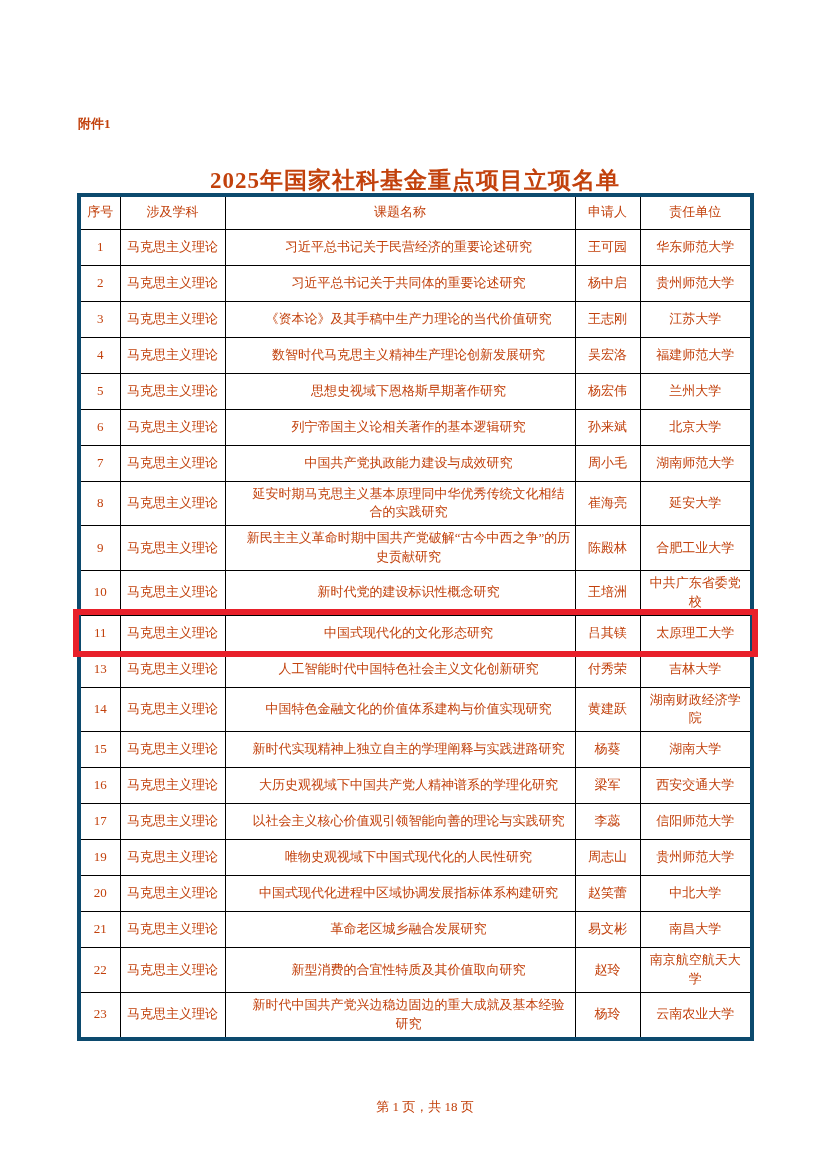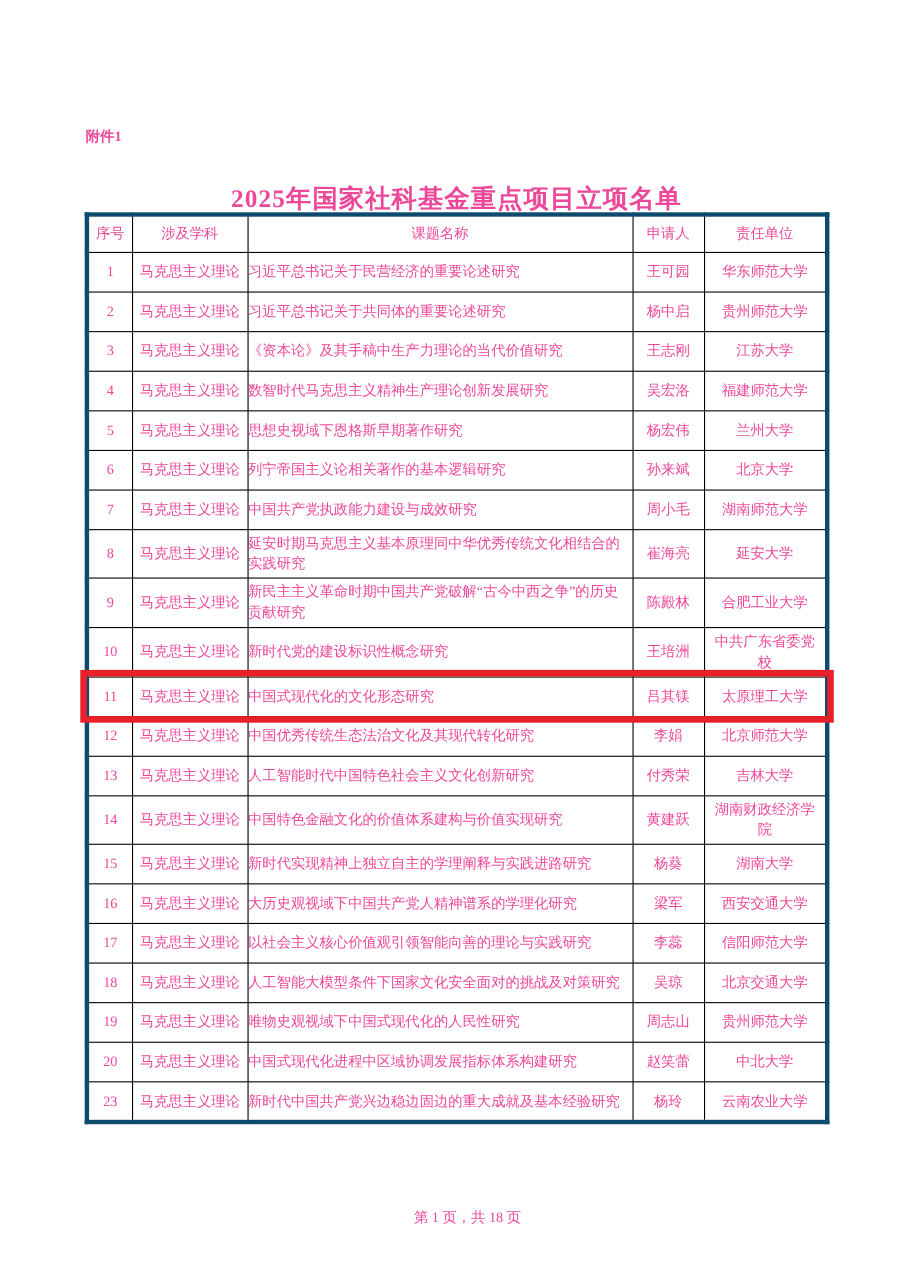--- a/index.html
+++ b/index.html
@@ -6,21 +6,21 @@
     margin: 0;
     padding: 0;
     background: #ffffff;
   }
   .page {
     position: relative;
     width: 826px;
     height: 1169px;
     background: #ffffff;
     font-family: "Liberation Serif", "DejaVu Serif", serif;
-    color: #ec4899;
+    color: #c2410c;
     overflow: hidden;
   }
   .attachment-label {
     position: absolute;
     left: 78px;
     top: 115px;
     font-size: 13px;
     font-weight: bold;
   }
   .doc-title {
@@ -50,22 +50,22 @@
     font-weight: normal;
     padding: 3px 4px;
     text-align: center;
     vertical-align: middle;
     line-height: 1.45;
     overflow: hidden;
   }
   table.projects thead tr { height: 34px; }
   table.projects tbody tr { height: 36px; }
   table.projects td.left {
-    text-align: left;
-    padding-left: 0;
+    text-align: center;
+    padding-left: 21px;
   }
   tr.highlight {
     outline: 6px solid var(--highlight-color, #e8202a);
     outline-offset: 0px;
   }
   .page-footer {
     position: absolute;
     left: 0;
     top: 1098px;
     width: 100%;
@@ -172,27 +172,20 @@
           <td>中共广东省委党校</td>
         </tr>
         <tr class="highlight">
           <td>11</td>
           <td>马克思主义理论</td>
           <td class="left">中国式现代化的文化形态研究</td>
           <td>吕其镁</td>
           <td>太原理工大学</td>
         </tr>
         <tr>
-          <td>12</td>
-          <td>马克思主义理论</td>
-          <td class="left">中国优秀传统生态法治文化及其现代转化研究</td>
-          <td>李娟</td>
-          <td>北京师范大学</td>
-        </tr>
-        <tr>
           <td>13</td>
           <td>马克思主义理论</td>
           <td class="left">人工智能时代中国特色社会主义文化创新研究</td>
           <td>付秀荣</td>
           <td>吉林大学</td>
         </tr>
         <tr>
           <td>14</td>
           <td>马克思主义理论</td>
           <td class="left">中国特色金融文化的价值体系建构与价值实现研究</td>
@@ -214,41 +207,48 @@
           <td>西安交通大学</td>
         </tr>
         <tr>
           <td>17</td>
           <td>马克思主义理论</td>
           <td class="left">以社会主义核心价值观引领智能向善的理论与实践研究</td>
           <td>李蕊</td>
           <td>信阳师范大学</td>
         </tr>
         <tr>
-          <td>18</td>
-          <td>马克思主义理论</td>
-          <td class="left">人工智能大模型条件下国家文化安全面对的挑战及对策研究</td>
-          <td>吴琼</td>
-          <td>北京交通大学</td>
-        </tr>
-        <tr>
           <td>19</td>
           <td>马克思主义理论</td>
           <td class="left">唯物史观视域下中国式现代化的人民性研究</td>
           <td>周志山</td>
           <td>贵州师范大学</td>
         </tr>
         <tr>
           <td>20</td>
           <td>马克思主义理论</td>
           <td class="left">中国式现代化进程中区域协调发展指标体系构建研究</td>
           <td>赵笑蕾</td>
           <td>中北大学</td>
         </tr>
         <tr>
+          <td>21</td>
+          <td>马克思主义理论</td>
+          <td class="left">革命老区城乡融合发展研究</td>
+          <td>易文彬</td>
+          <td>南昌大学</td>
+        </tr>
+        <tr>
+          <td>22</td>
+          <td>马克思主义理论</td>
+          <td class="left">新型消费的合宜性特质及其价值取向研究</td>
+          <td>赵玲</td>
+          <td>南京航空航天大学</td>
+        </tr>
+        <tr>
           <td>23</td>
           <td>马克思主义理论</td>
           <td class="left">新时代中国共产党兴边稳边固边的重大成就及基本经验研究</td>
           <td>杨玲</td>
           <td>云南农业大学</td>
         </tr>
       </tbody>
   </table>
 
   <div class="page-footer">第 1 页，共 18 页</div>

